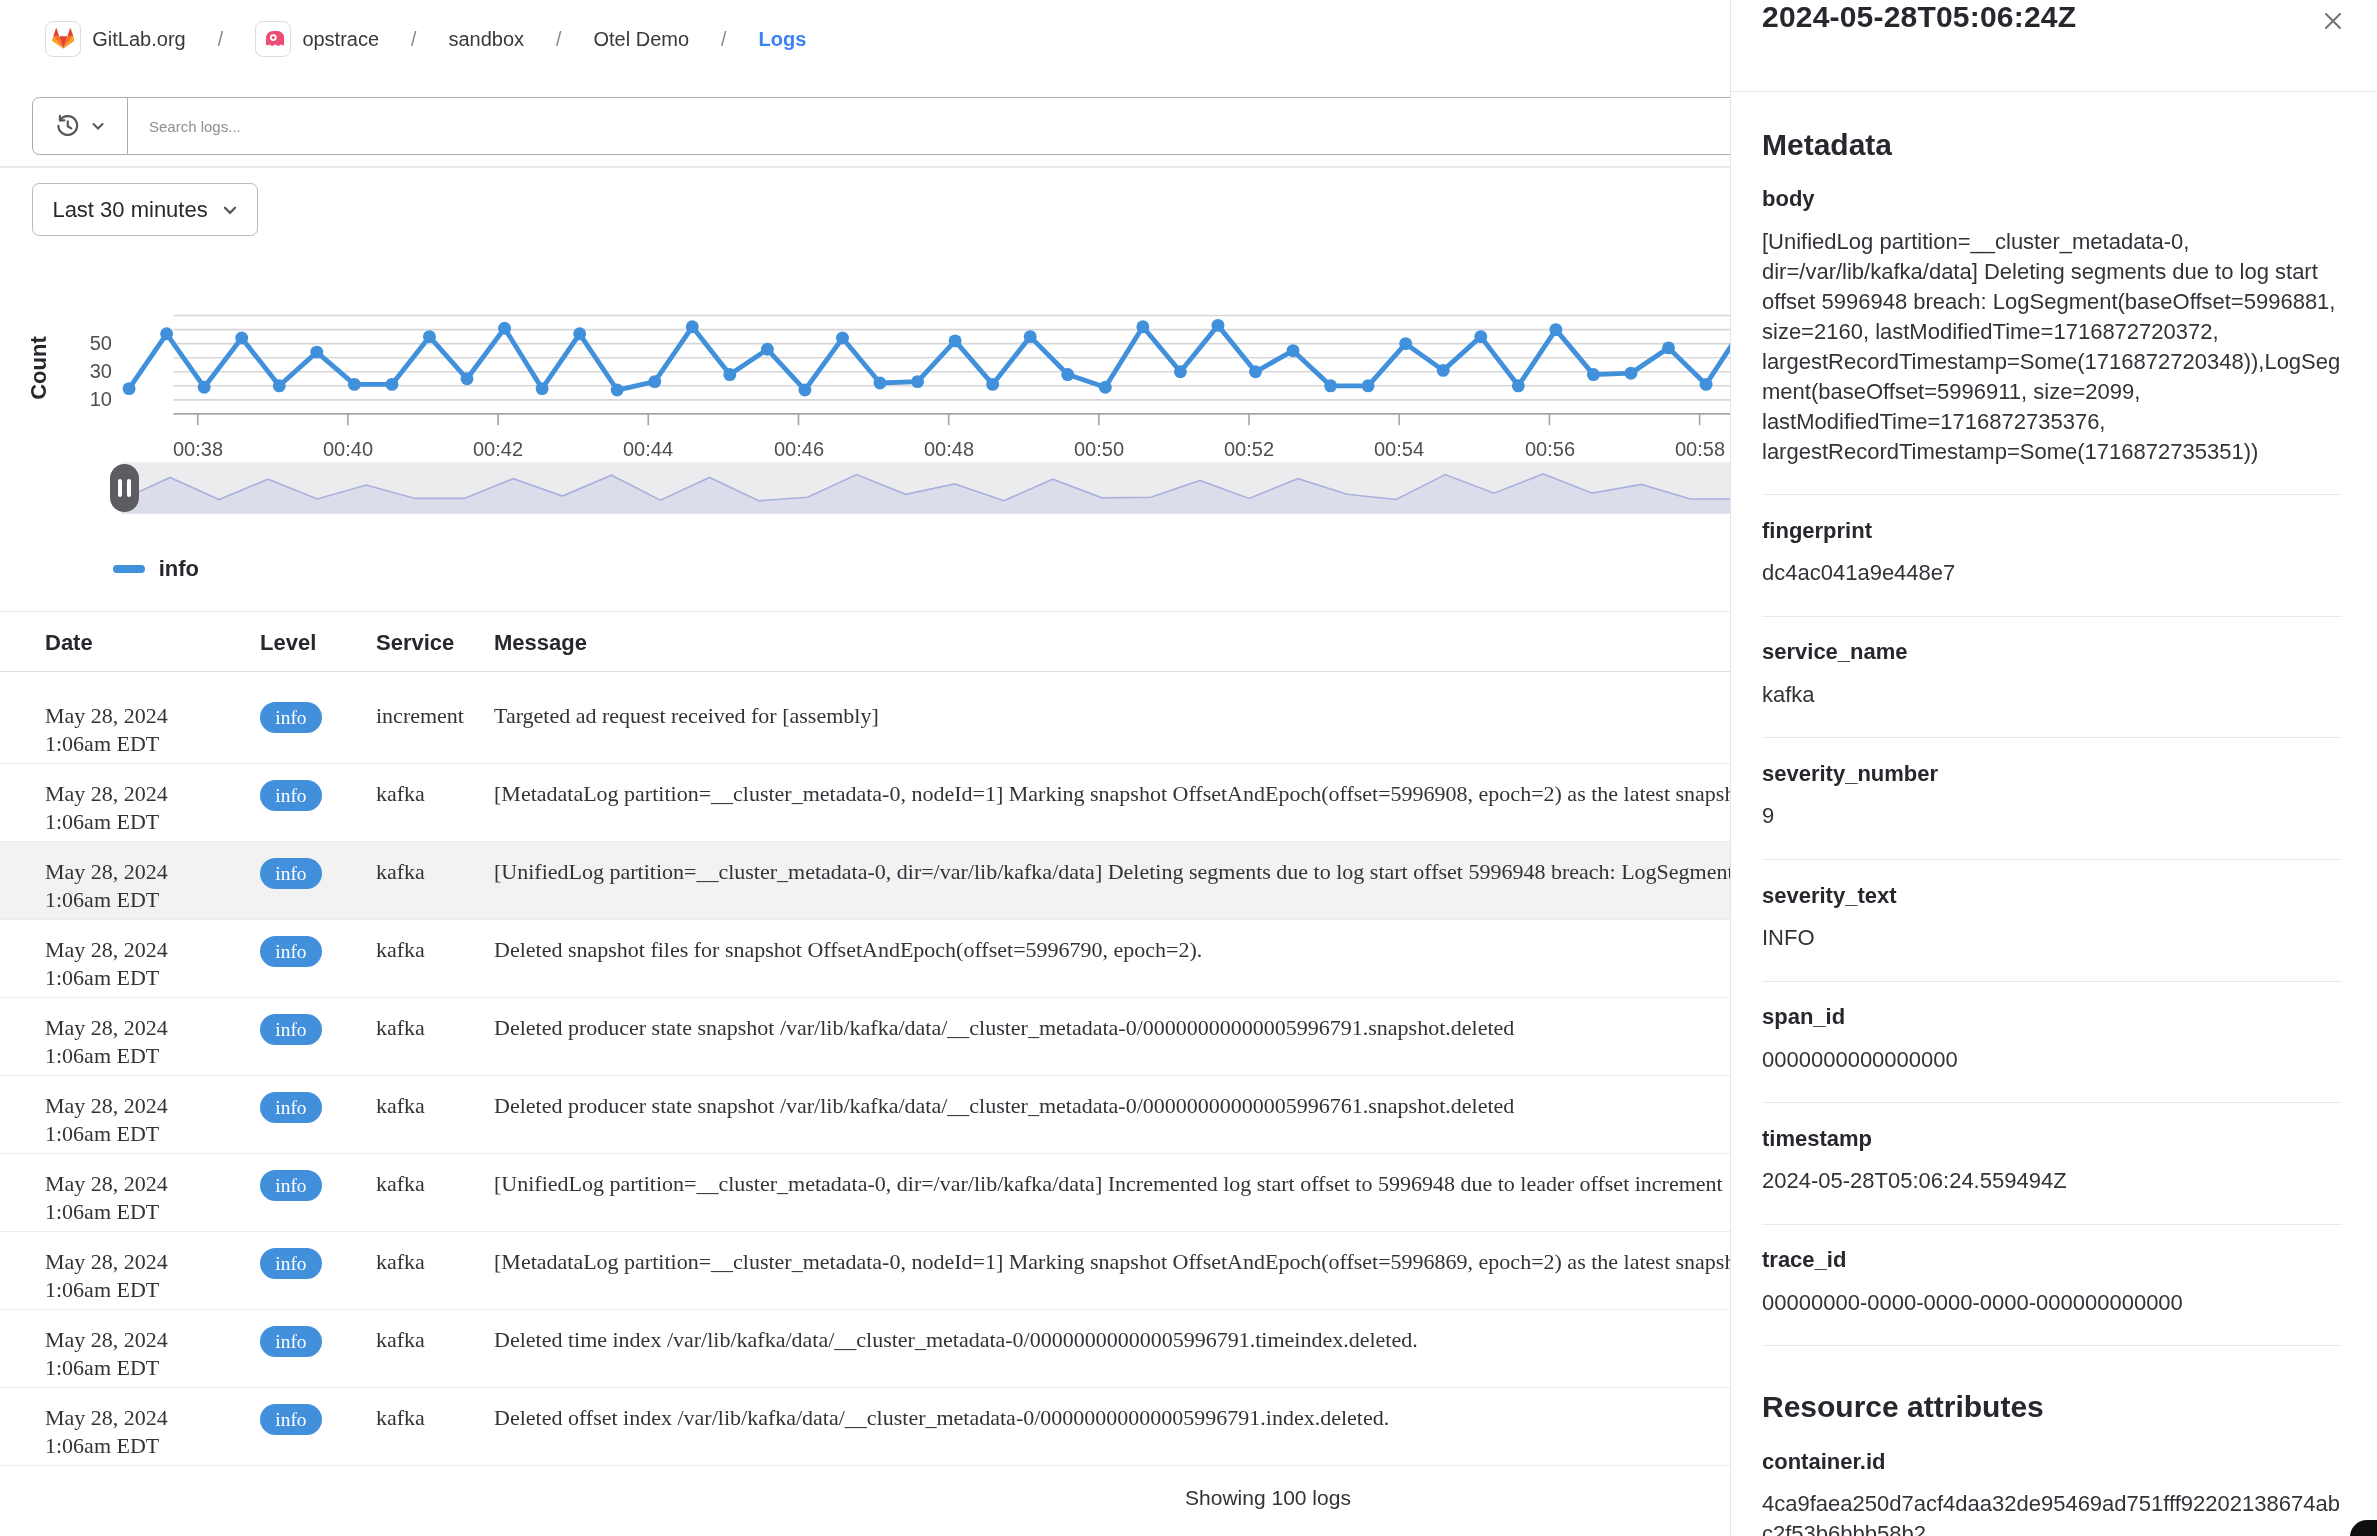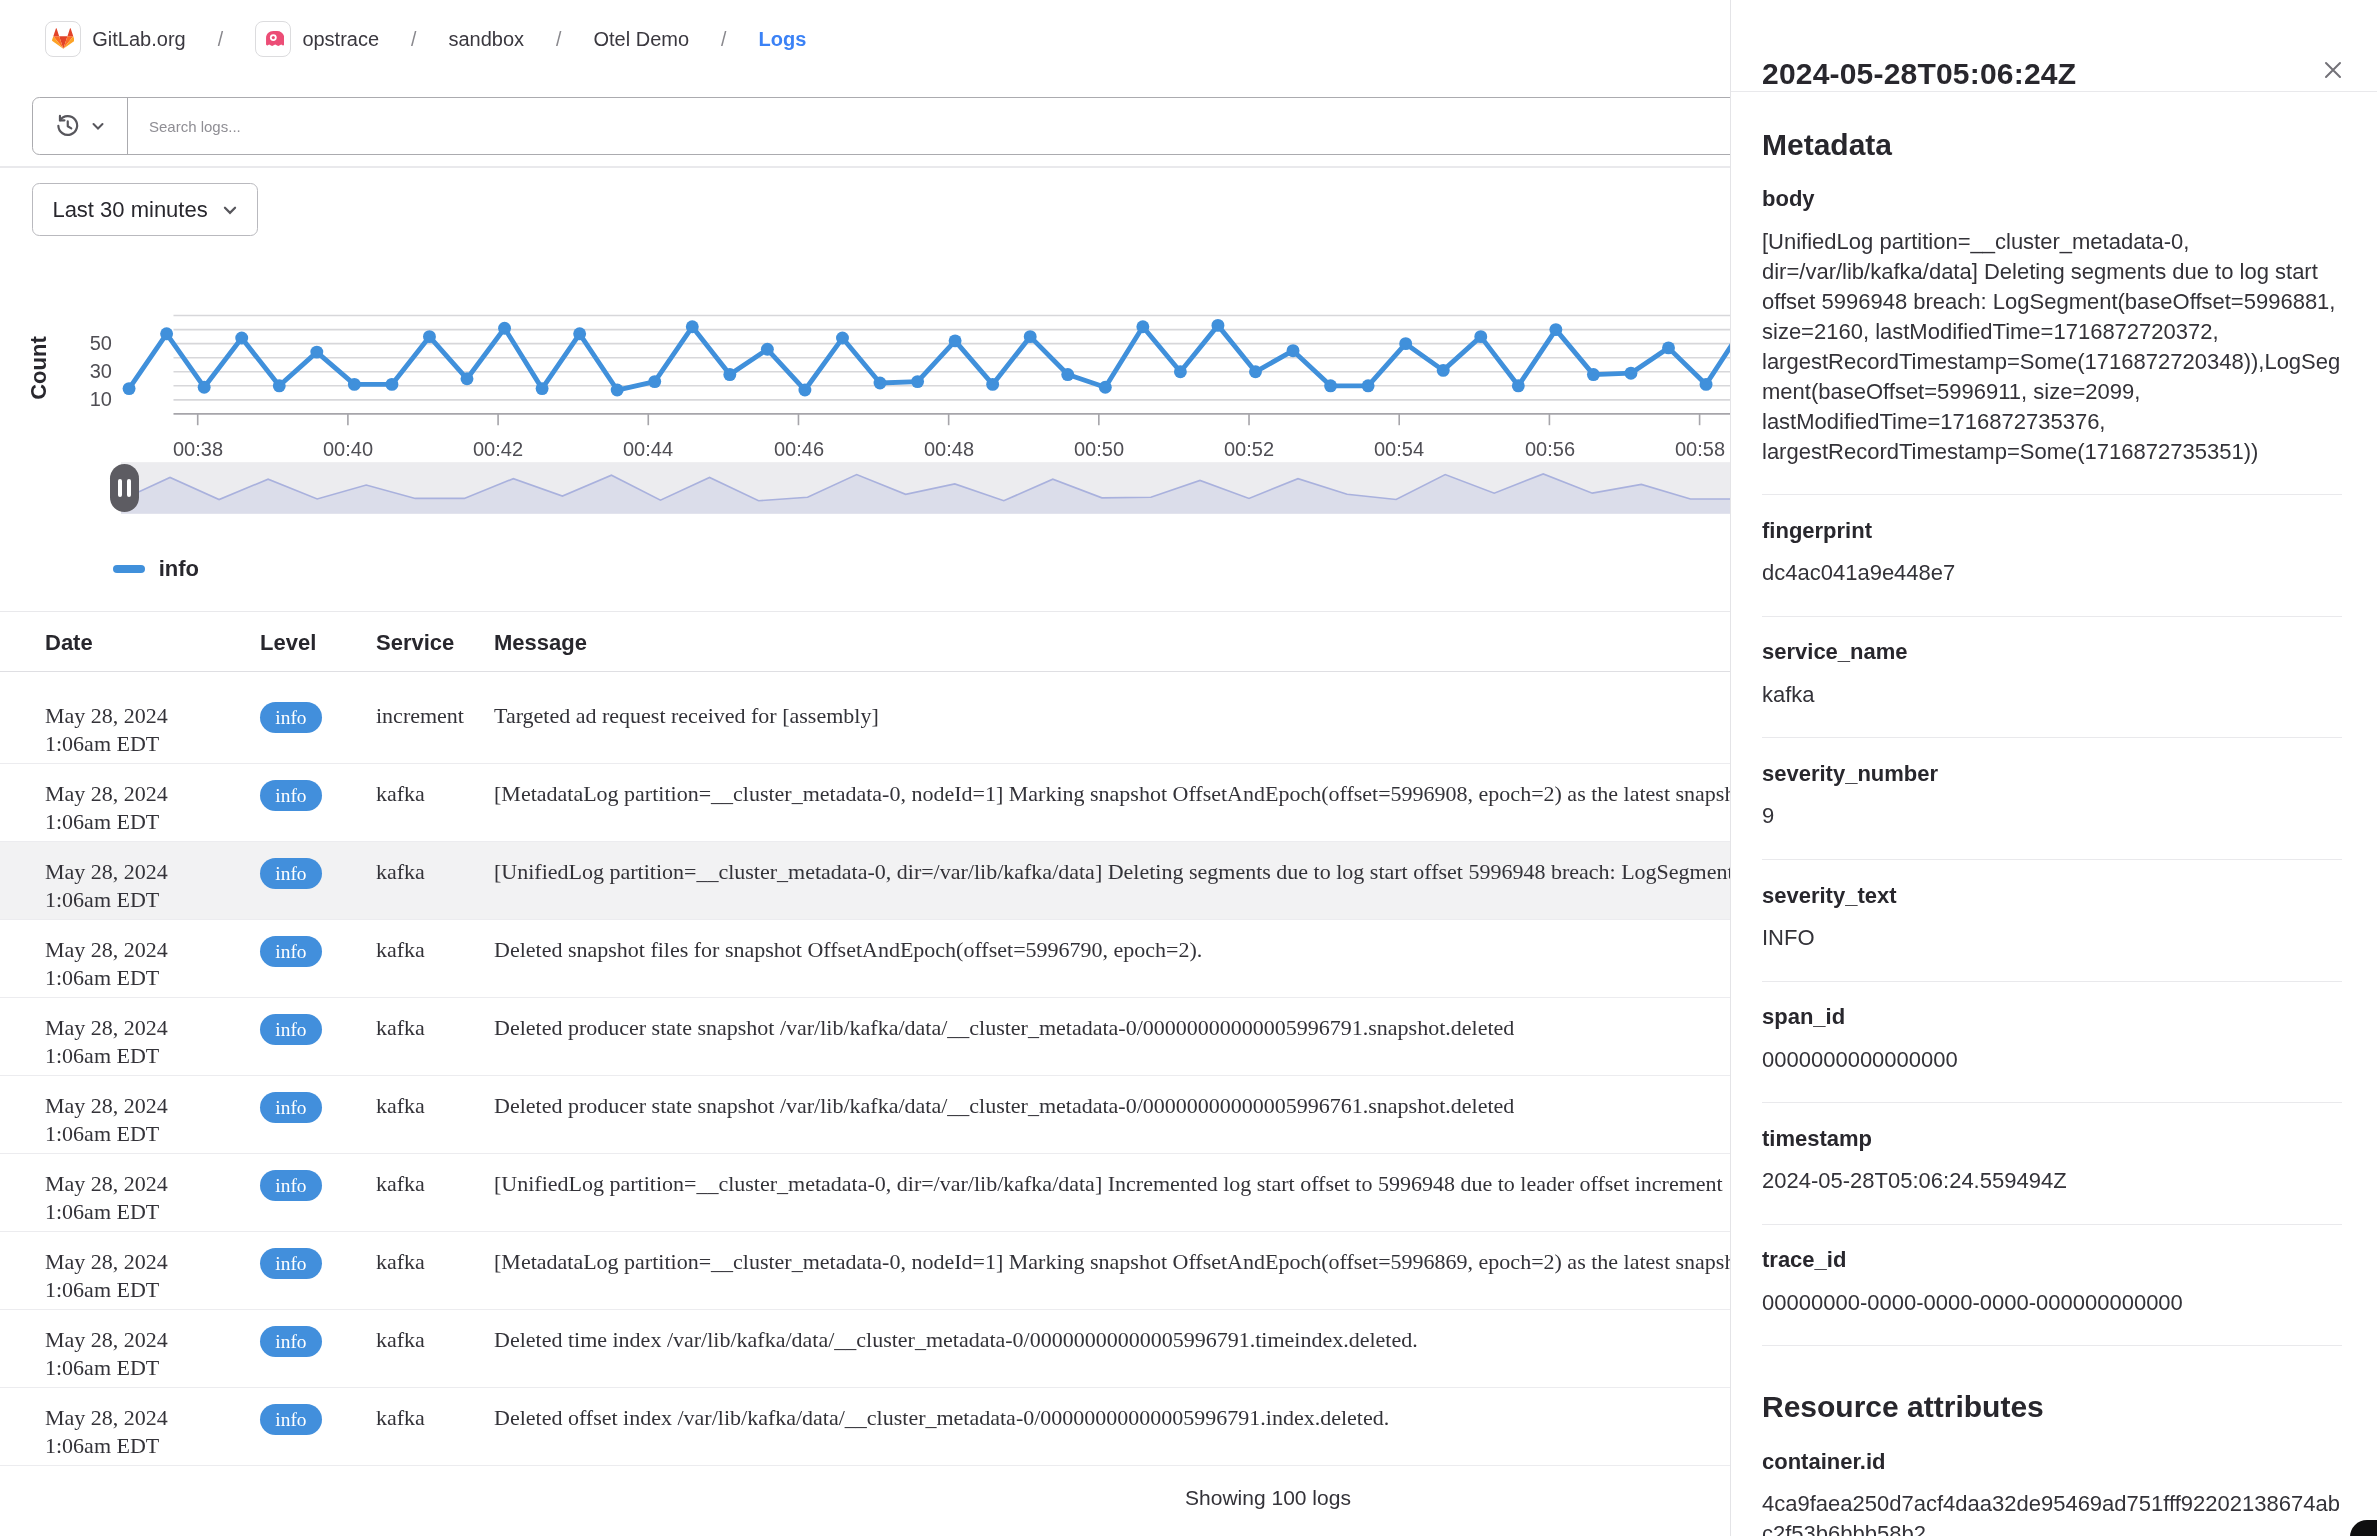--- a/index.html
+++ b/index.html
@@ -57,21 +57,21 @@
   .cell.date span{display:block;}
   .badge{display:inline-block;background:#428fdc;color:#fff;font-size:19.4px;font-weight:400;
          padding:5.7px 15.3px;border-radius:19.4px;line-height:1;}
   .cell.service{word-break:break-all;padding-right:19.4px;}
   .cell.message{white-space:nowrap;overflow:hidden;padding-right:6.5px;}
   .tfooter{position:absolute;top:1486px;left:0;width:2536px;text-align:center;font-size:21px;color:#333238;}
 
   
   .panel{position:absolute;top:0;left:1730px;width:648px;height:1537px;background:#fff;
          border-left:1.6px solid #e4e4e7;box-sizing:border-box;z-index:10;overflow:hidden;}
-  .panel-head{height:92px;display:flex;align-items:flex-end;padding:0 24px 0 31px;
+  .panel-head{height:92px;display:flex;align-items:flex-start;padding:0 24px 0 31px;
          border-bottom:1.6px solid #e9e9ec;box-sizing:border-box;}
   .panel-title{font-size:30px;font-weight:700;color:#28272d;letter-spacing:0.2px;}
   .close-btn{margin-left:auto;width:42px;height:42px;border:none;background:transparent;cursor:pointer;
          display:flex;align-items:center;justify-content:center;color:#737278;}
   .panel-body{padding:0 36px 0 31px;}
   .section-h{font-size:30px;font-weight:700;color:#28272d;margin:36px 0 1.6px;}
   .section-h.resource{margin-top:44px;}
   .field{padding:22.6px 0 27.5px;border-bottom:1.6px solid #e9e9ec;}
   .field.no-border{border-bottom:none;}
   .flabel{font-size:22px;font-weight:700;color:#28272d;margin-bottom:14.5px;}

